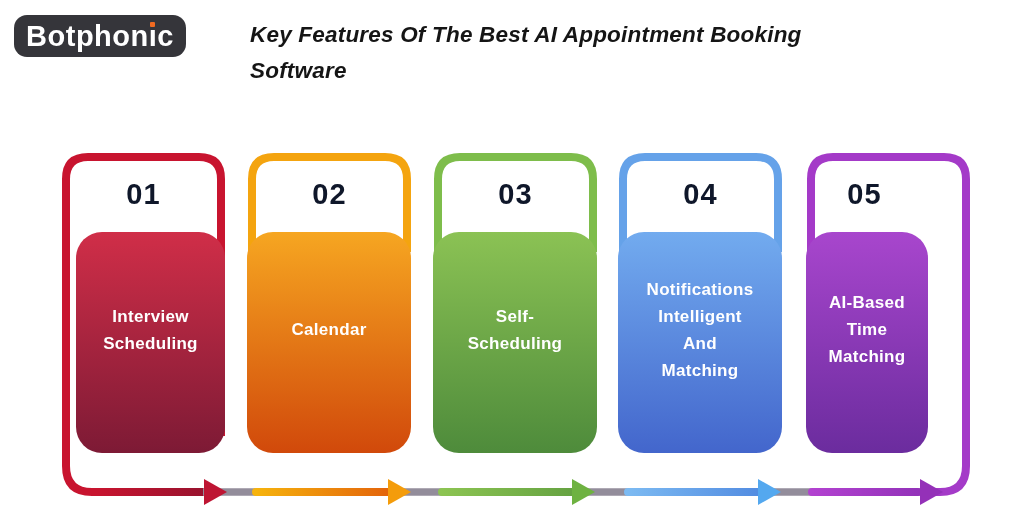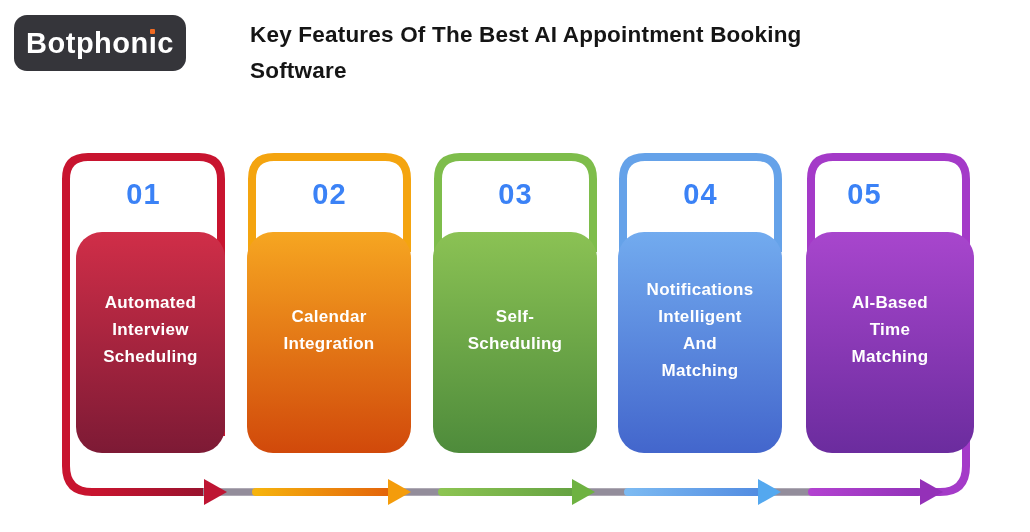--- a/index.html
+++ b/index.html
@@ -1,51 +1,51 @@
 <!DOCTYPE html>
 <html><head>
 <meta charset="utf-8">
 <style>
   html,body{margin:0;padding:0;background:#ffffff;}
   .canvas{
     position:relative;width:1030px;height:532px;background:#ffffff;overflow:hidden;
     font-family:"Liberation Sans","DejaVu Sans",sans-serif;
   }
   .logo{
-    position:absolute;left:14px;top:15px;width:172px;height:56px;border-radius:13px;
+    position:absolute;left:14px;top:15px;width:172px;height:42px;border-radius:13px;
     display:flex;align-items:center;justify-content:center;
     font-size:29px;font-weight:700;letter-spacing:.5px;
   }
   .logo .dotless{position:relative;display:inline-block;}
   .logo .idot{position:absolute;left:.05em;top:.10em;width:.15em;height:.15em;border-radius:1px;}
   .title{
     position:absolute;left:250px;top:17px;width:640px;
     font-size:22.5px;font-weight:700;line-height:36px;letter-spacing:.2px;
   }
   .conn-svg{position:absolute;left:0;top:0;z-index:1;}
   .card-number{
     position:absolute;top:162px;height:64px;z-index:3;
     display:flex;align-items:center;justify-content:center;
-    font-size:29px;font-weight:700;letter-spacing:1px;color:#3b82f6;
+    font-size:29px;font-weight:700;letter-spacing:1px;color:#0f172a;
   }
   .card-body{
     position:absolute;top:232px;height:221px;border-radius:26px;z-index:2;
     display:flex;flex-direction:column;align-items:center;justify-content:center;
     padding-bottom:26px;box-sizing:border-box;
   }
   .card-line{
     color:#ffffff;font-size:17px;font-weight:600;line-height:27px;letter-spacing:.3px;text-align:center;
   }
 </style>
 </head>
 <body>
 
 <div class="canvas">
   <div class="logo" id="logo" style="background: rgb(53, 53, 58); color: rgb(255, 255, 255);">Botphon<span class="dotless">ı<span class="idot" style="background: rgb(241, 106, 33);"></span></span>c</div>
-  <div class="title" style="color: rgb(21, 21, 21);">Key Features Of The Best AI Appointment Booking Software</div>
+  <div class="title" style="color: rgb(21, 21, 21); font-style: italic;">Key Features Of The Best AI Appointment Booking Software</div>
   <svg class="conn-svg" id="connSvg" width="1030" height="532" viewBox="0 0 1030 532">
       <defs>
         <linearGradient id="seg0" gradientUnits="userSpaceOnUse" x1="96" y1="0" x2="227" y2="0">
           <stop offset="0%" stop-color="#C8142F"></stop>
           <stop offset="100%" stop-color="#8E122E"></stop>
         </linearGradient>
         <linearGradient id="seg1" gradientUnits="userSpaceOnUse" x1="256" y1="0" x2="411" y2="0">
           <stop offset="0%" stop-color="#F6B30D"></stop>
           <stop offset="100%" stop-color="#E0560A"></stop>
         </linearGradient>
@@ -75,41 +75,39 @@
       <path d="M 442 492 L 572 492" fill="none" stroke="url(#seg2)" stroke-width="8" stroke-linecap="round"></path>
       <polygon points="572,479 595,492 572,505" fill="#6EB241"></polygon>
       <path d="M 628 492 L 758 492" fill="none" stroke="url(#seg3)" stroke-width="8" stroke-linecap="round"></path>
       <polygon points="758,479 781,492 758,505" fill="#54A8EF"></polygon>
       <path d="M 812 492 L 918 492" fill="none" stroke="url(#seg4)" stroke-width="8" stroke-linecap="round"></path>
       <polygon points="920,479 943,492 920,505" fill="#9431B8"></polygon>
     </svg>
   <div id="cardsLayer">
       <div class="card-number" style="left: 66px; width: 155px;">01</div>
       <div class="card-body" style="left: 76px; width: 149px; background: linear-gradient(rgb(208, 46, 72), rgb(125, 26, 53));">
-        <div class="card-line">Automated</div>
         <div class="card-line">Interview</div>
         <div class="card-line">Scheduling</div>
       </div>
       <div class="card-number" style="left: 252px; width: 155px;">02</div>
       <div class="card-body" style="left: 247px; width: 164px; background: linear-gradient(rgb(246, 166, 33), rgb(209, 73, 11));">
         <div class="card-line">Calendar</div>
-        <div class="card-line">Integration</div>
       </div>
       <div class="card-number" style="left: 438px; width: 155px;">03</div>
       <div class="card-body" style="left: 433px; width: 164px; background: linear-gradient(rgb(139, 194, 84), rgb(78, 139, 59));">
         <div class="card-line">Self-</div>
         <div class="card-line">Scheduling</div>
       </div>
       <div class="card-number" style="left: 623px; width: 155px;">04</div>
       <div class="card-body" style="left: 618px; width: 164px; background: linear-gradient(rgb(114, 171, 239), rgb(67, 102, 204));">
         <div class="card-line">Notifications</div>
         <div class="card-line">Intelligent</div>
         <div class="card-line">And</div>
         <div class="card-line">Matching</div>
       </div>
       <div class="card-number" style="left: 787px; width: 155px;">05</div>
-      <div class="card-body" style="left: 806px; width: 168px; background: linear-gradient(rgb(168, 70, 205), rgb(107, 44, 158));">
+      <div class="card-body" style="left: 806px; width: 122px; background: linear-gradient(rgb(168, 70, 205), rgb(107, 44, 158));">
         <div class="card-line">AI-Based</div>
         <div class="card-line">Time</div>
         <div class="card-line">Matching</div>
       </div>
     </div>
 </div>
 
 </body></html>

